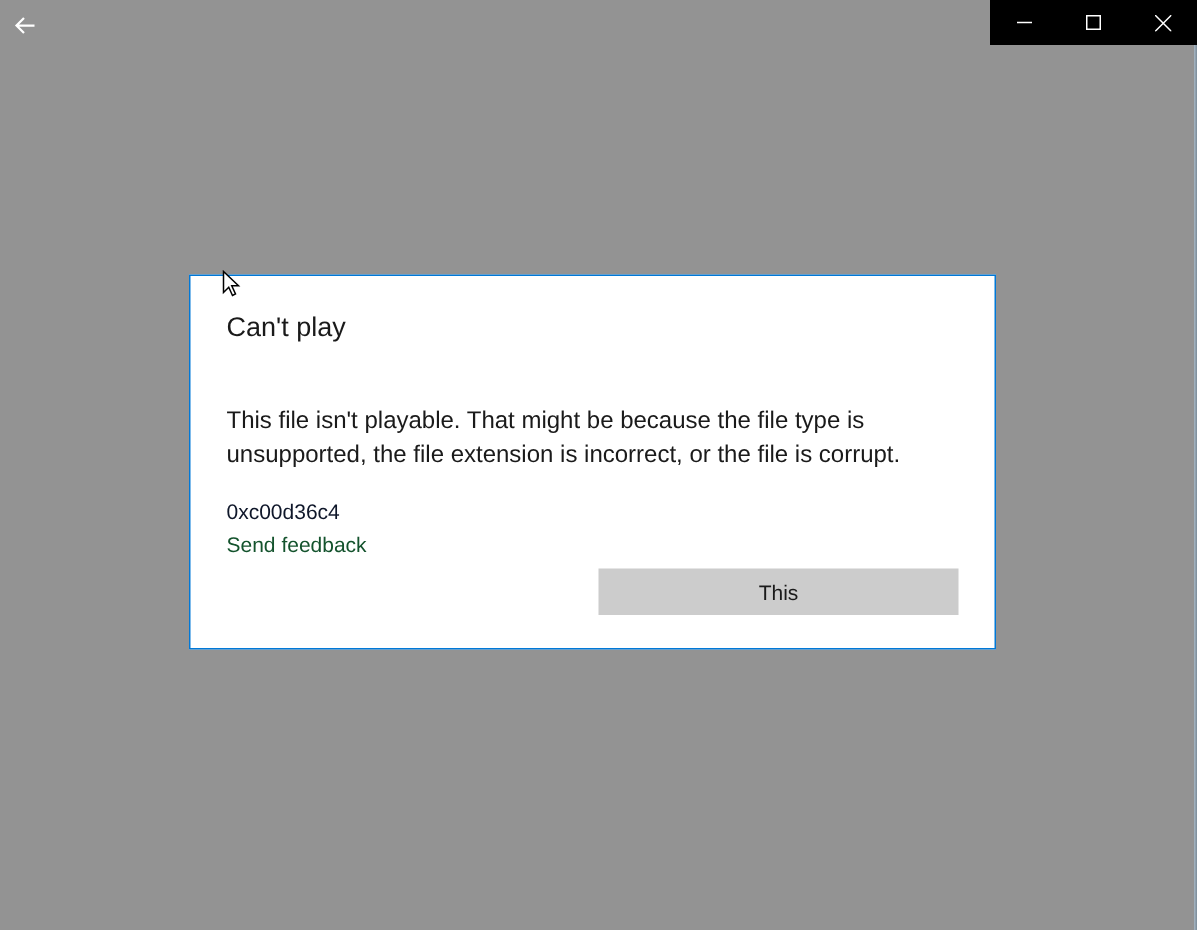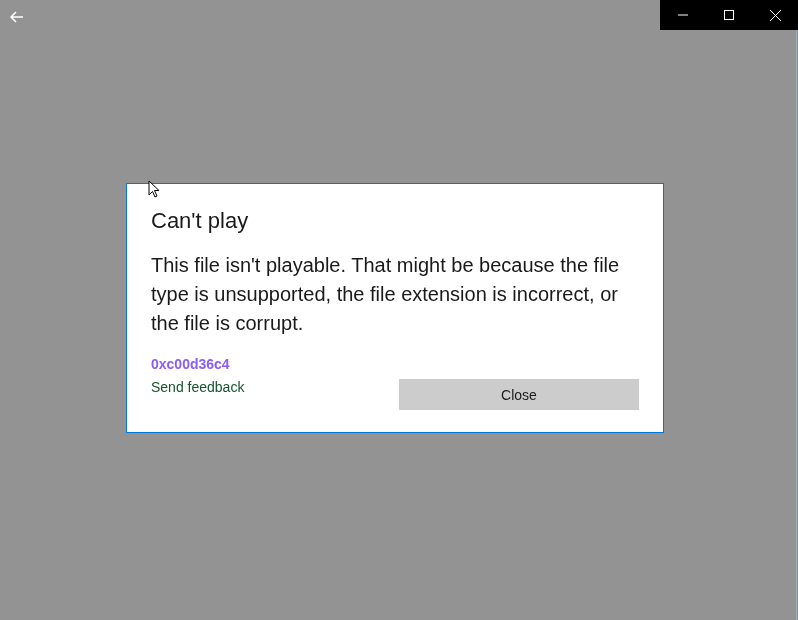--- a/index.html
+++ b/index.html
@@ -68,36 +68,35 @@
       top: 183px;
       width: 538px;
       height: 250px;
       background: #ffffff;
       border: 1px solid #0078d7;
     }
     .dialog-inner {
       padding: 24px 24px 18px 24px;
     }
     .dialog-title {
-      font-size: 22px;
+      font-size: 18px;
       font-weight: 400;
       color: #1a1a1a;
-      margin-bottom: 17px;
+      margin-bottom: 40px;
     }
     .dialog-message {
-      font-size: 20px;
+      font-size: 16px;
       color: #1a1a1a;
       line-height: 1.45;
       margin-bottom: 18px;
     }
     .dialog-code {
       font-size: 14px;
-      color: #8b5cf6;
+      color: #0f172a;
       margin-bottom: 6px;
-      font-weight: bold;
     }
     .dialog-link {
       font-size: 14px;
       color: #14532d;
       cursor: pointer;
       display: inline-block;
     }
     .dialog-footer {
       position: absolute;
       right: 24px;
@@ -155,21 +154,21 @@
 <div class="right-edge"></div>
 
 <div class="dialog">
   <div class="dialog-inner">
     <div class="dialog-title">Can't play</div>
     <div class="dialog-message">This file isn't playable. That might be because the file type is unsupported, the file extension is incorrect, or the file is corrupt.</div>
     <div class="dialog-code">0xc00d36c4</div>
     <span class="dialog-link">Send feedback</span>
   </div>
   <div class="dialog-footer">
-    <button class="close-btn">Close</button>
+    <button class="close-btn">This</button>
   </div>
 </div>
 
 <div class="cursor">
   <svg viewBox="0 0 16 20">
     <path d="M1 1 L1 15 L4.5 11.5 L7 17 L9 16 L6.5 10.5 L11 10.5 Z" fill="#ffffff" stroke="#000000" stroke-width="1"></path>
   </svg>
 </div>
 
 </body></html>

